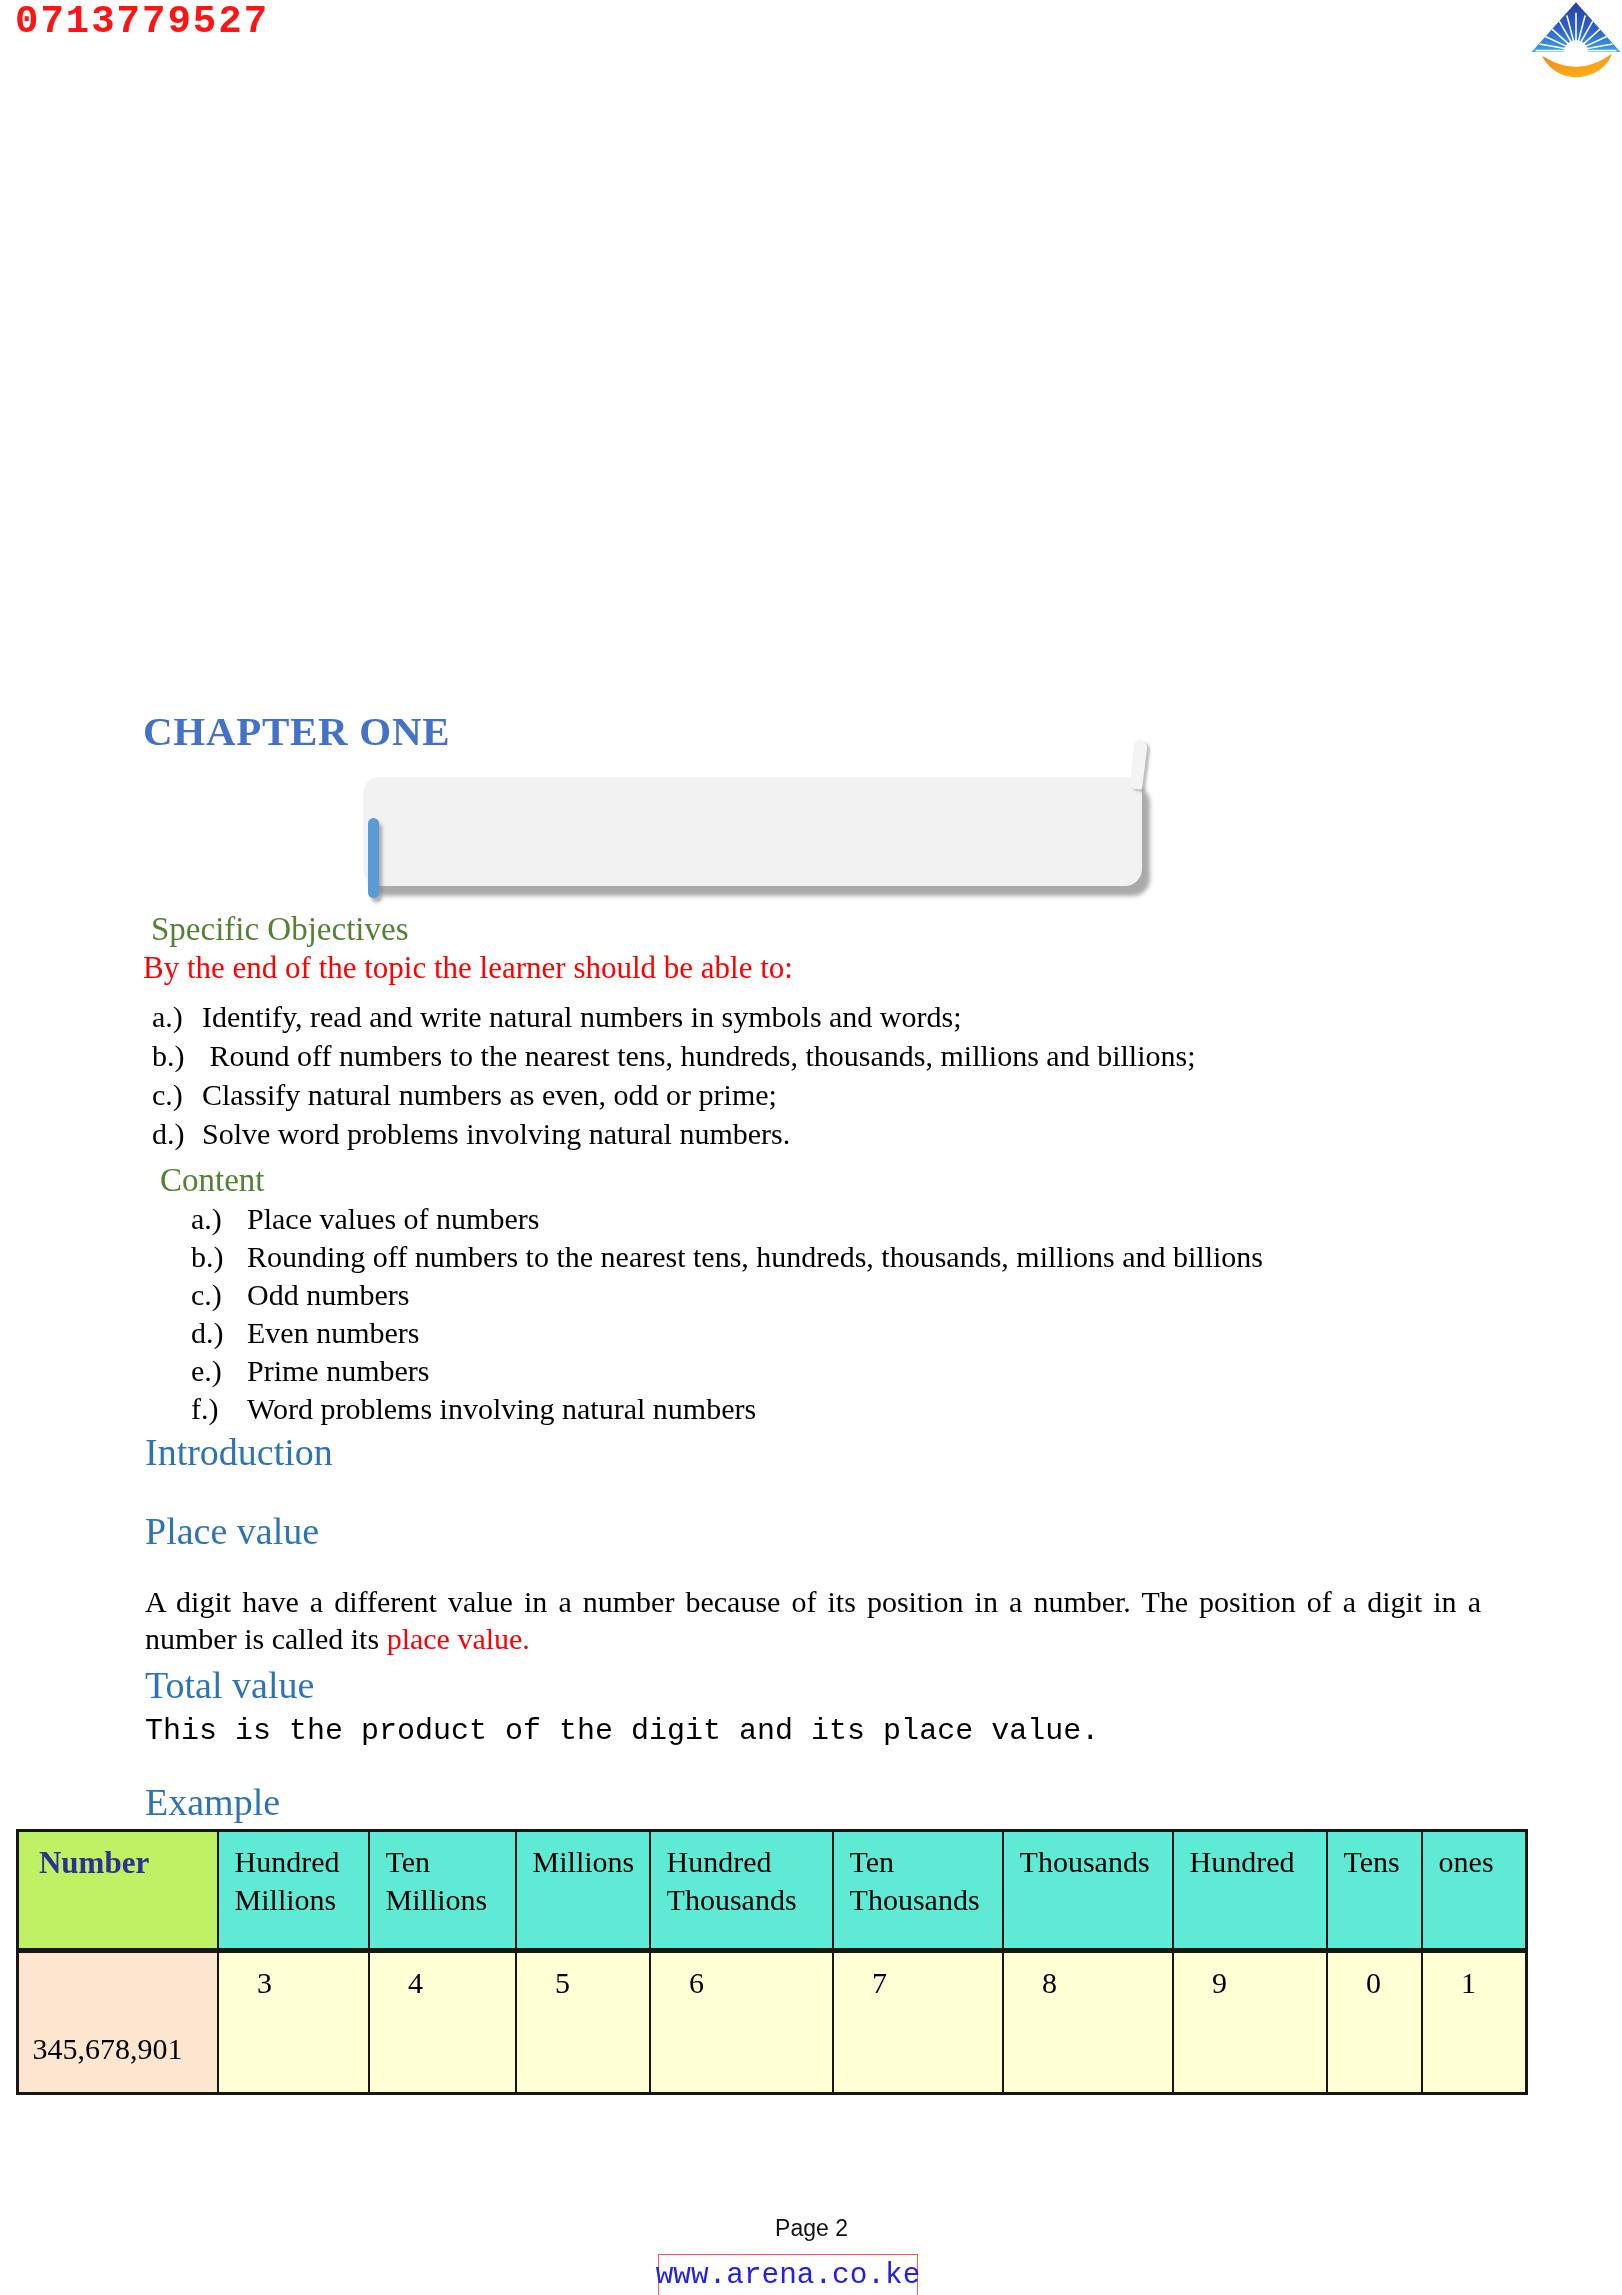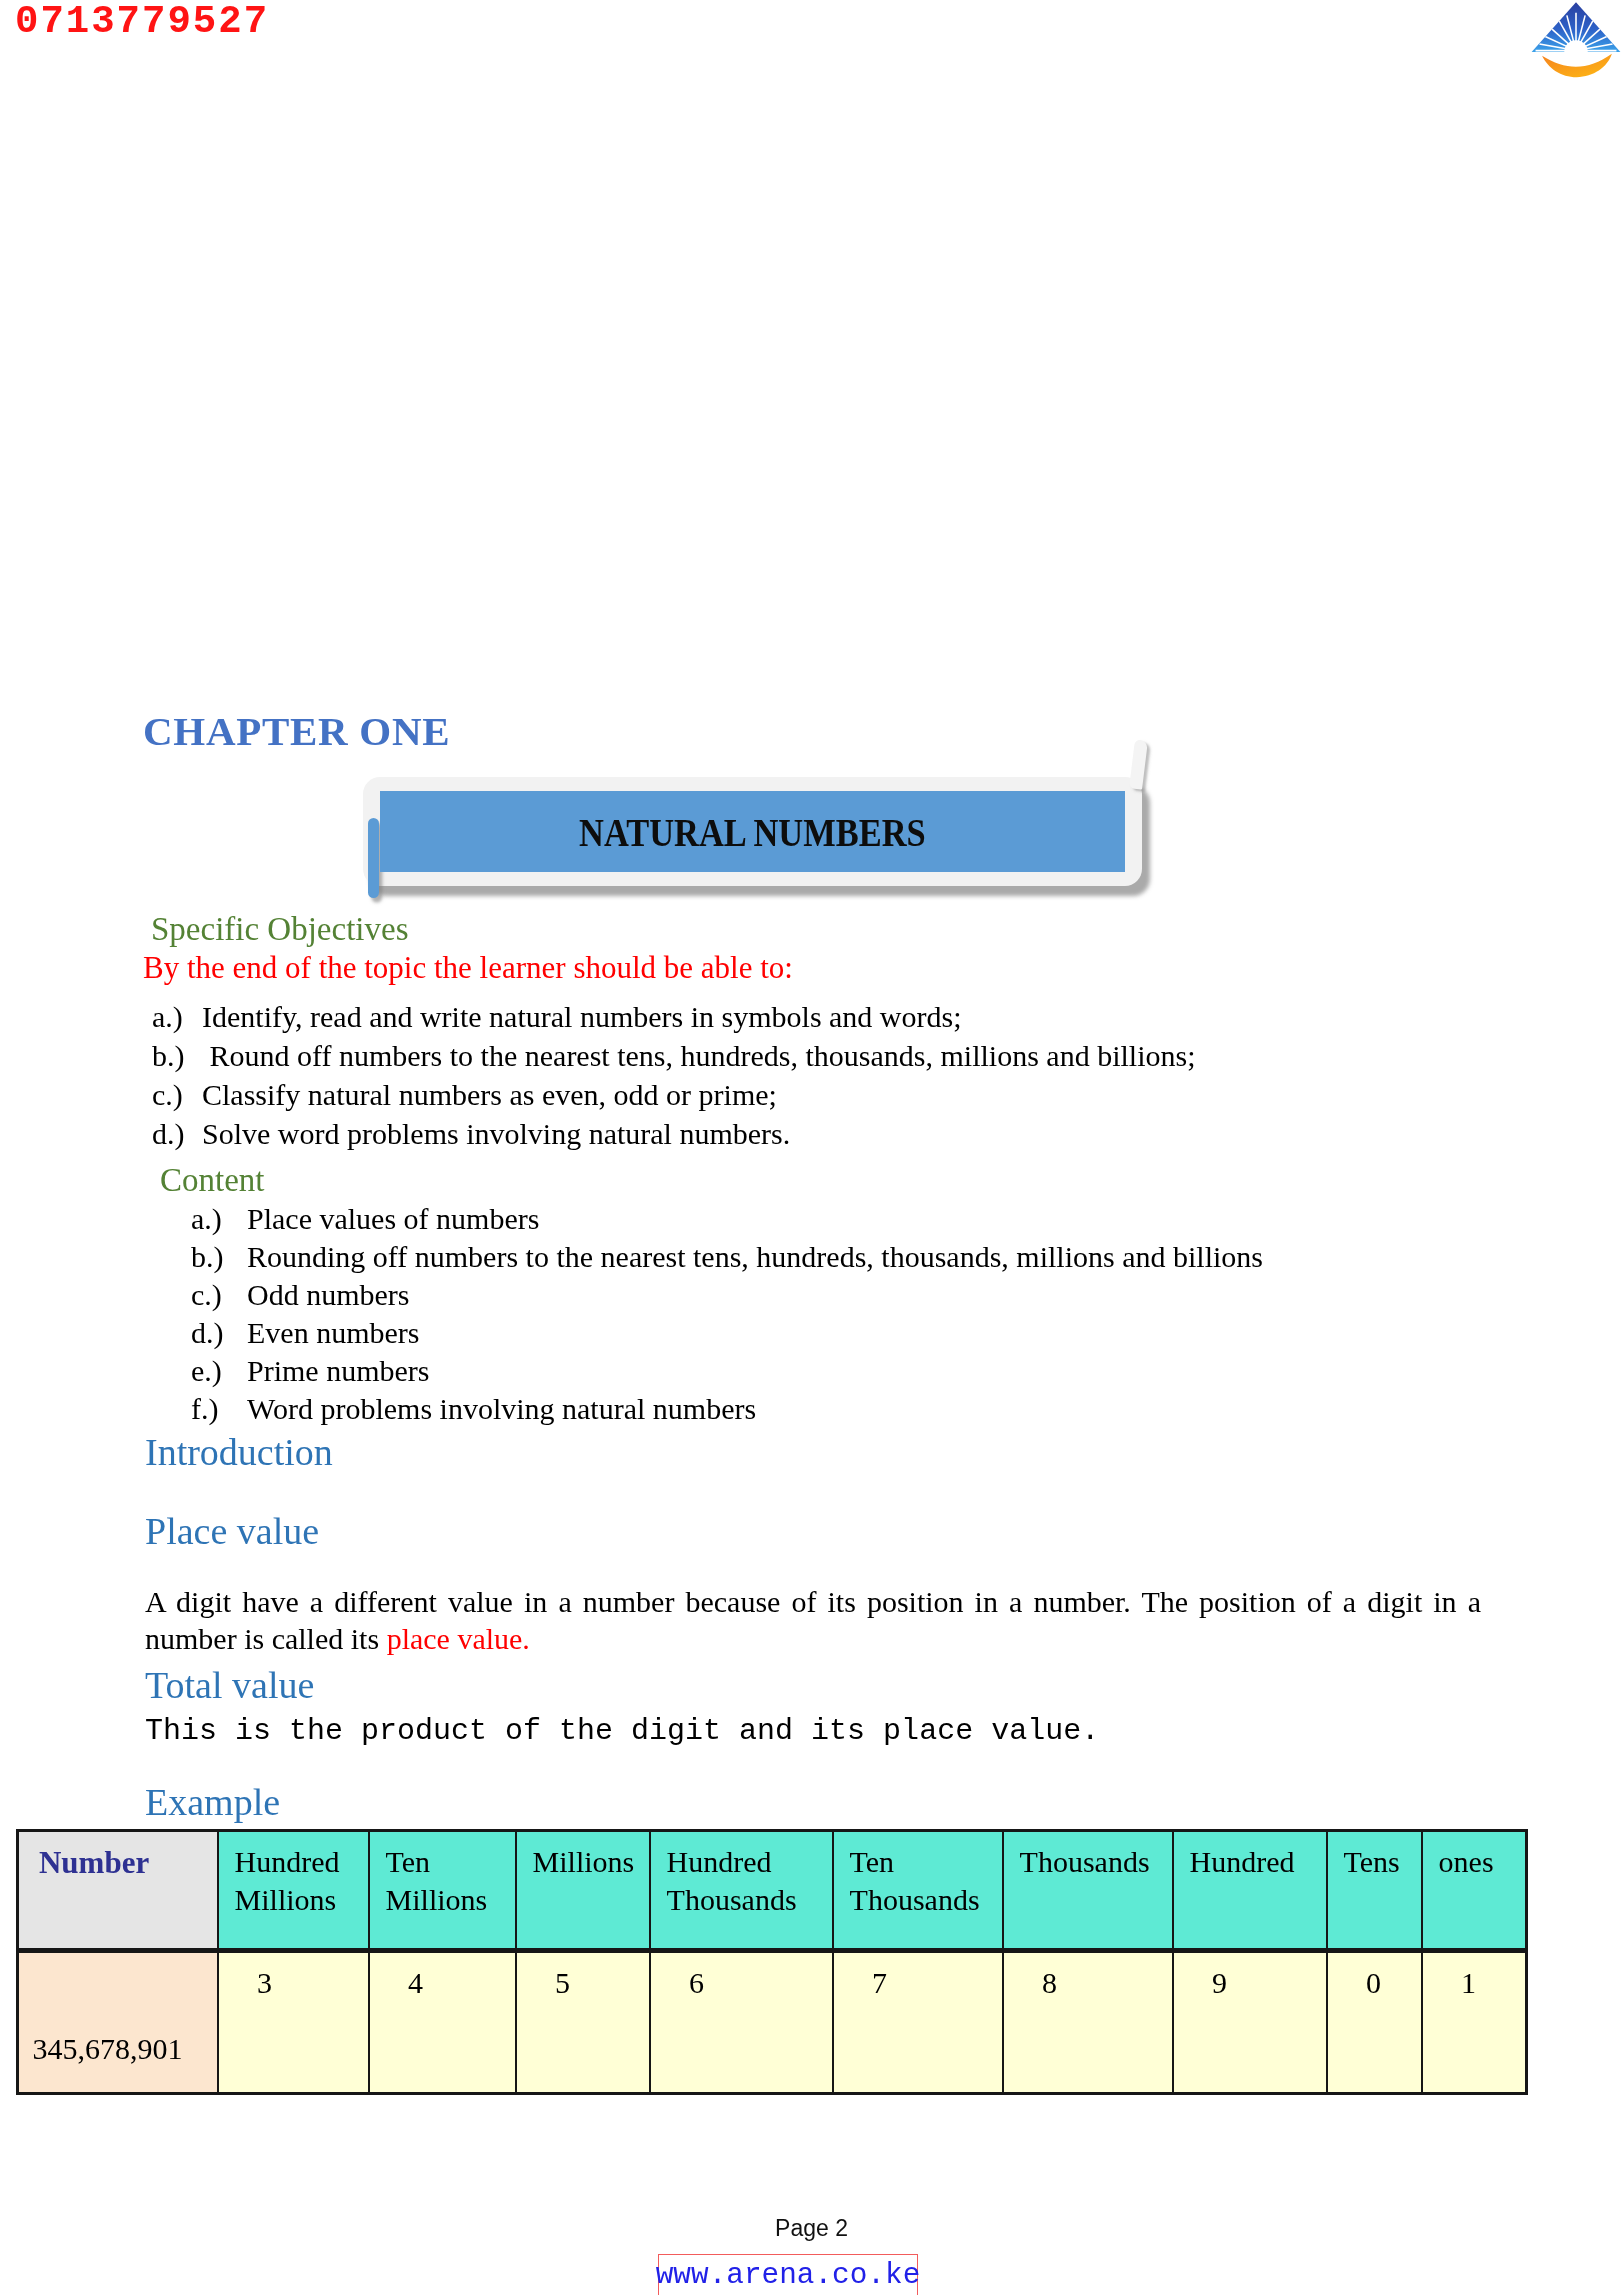--- a/index.html
+++ b/index.html
@@ -86,21 +86,21 @@
     font-size:30px;
   }
   .pv-table td,.pv-table th{
     border:2px solid #161616;vertical-align:top;text-align:left;
     font-weight:normal;
   }
   .pv-table{border:3.3px solid #161616;}
   .pv-table .head-row th{height:105px;padding:10.5px 3.9px 0 15.7px;line-height:1.28;
     background:#5eead4;border-bottom:5.2px solid #161616;}
   .pv-table .head-row th.cell-number{
-    background:#e5e5e5;color:#2e3192;font-weight:bold;font-size:31px;padding-left:19.6px;
+    background:#bef264;color:#2e3192;font-weight:bold;font-size:31px;padding-left:19.6px;
   }
   .pv-table .data-row td{height:113px;background:#ffffd6;padding:13px 3.9px 0 38px;}
   .pv-table .data-row td.cell-number{
     background:#fce6cf;vertical-align:bottom;padding:0 16px 26px 13px;
   }
   
   .page-num{
     position:absolute;left:0;right:0;top:2215px;text-align:center;
     font-family:"Liberation Sans",sans-serif;font-size:23px;color:#111;
   }
@@ -154,23 +154,20 @@
     </g>
     <path d="M52,78 A18,18 0 0 1 88,78 Z" fill="#ffffff"></path>
     <path d="M18,84 C55,107 88,107 125,81 C118,102 97,116 71,117 C47,117 27,103 18,84 Z" fill="url(#swooshGrad)"></path>
   </svg>
 
   <div class="chapter-title">CHAPTER ONE</div>
 
   <div class="banner">
     <div class="banner-hook"></div>
     <div class="banner-pill"></div>
-    <div class="banner-inner">
-      <span class="banner-text">NATURAL NUMBERS</span>
-    </div>
   </div>
 
   <div class="green-head h-spec">Specific Objectives</div>
   <div class="red-line">By the end of the topic the learner should be able to:</div>
 
   <div class="list list-objectives">
     <div class="li">
       <span class="marker">a.)</span>
       <span>Identify, read and write natural numbers in symbols and words;</span>
     </div>

